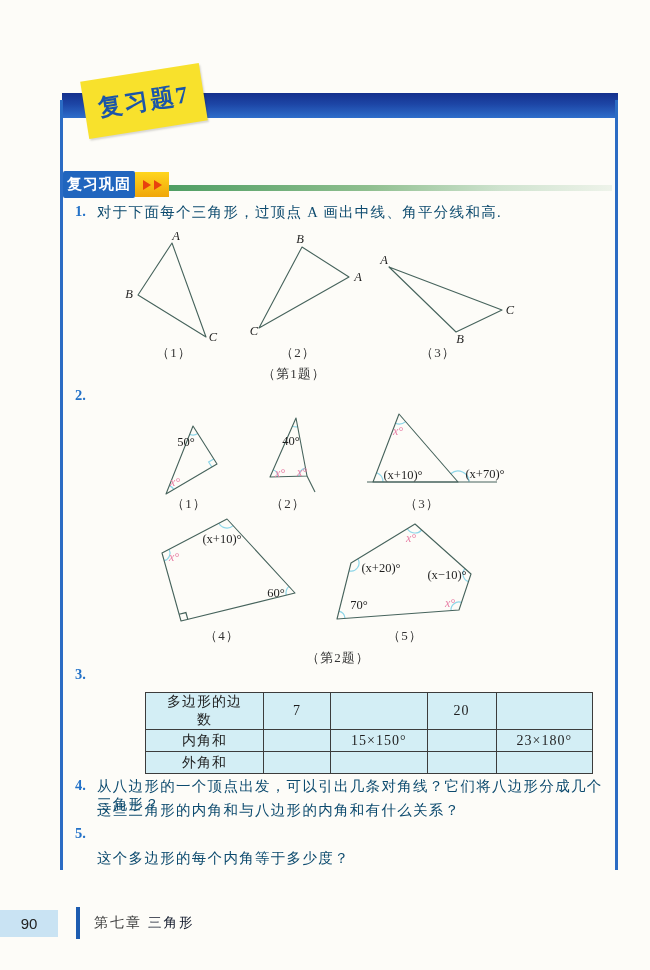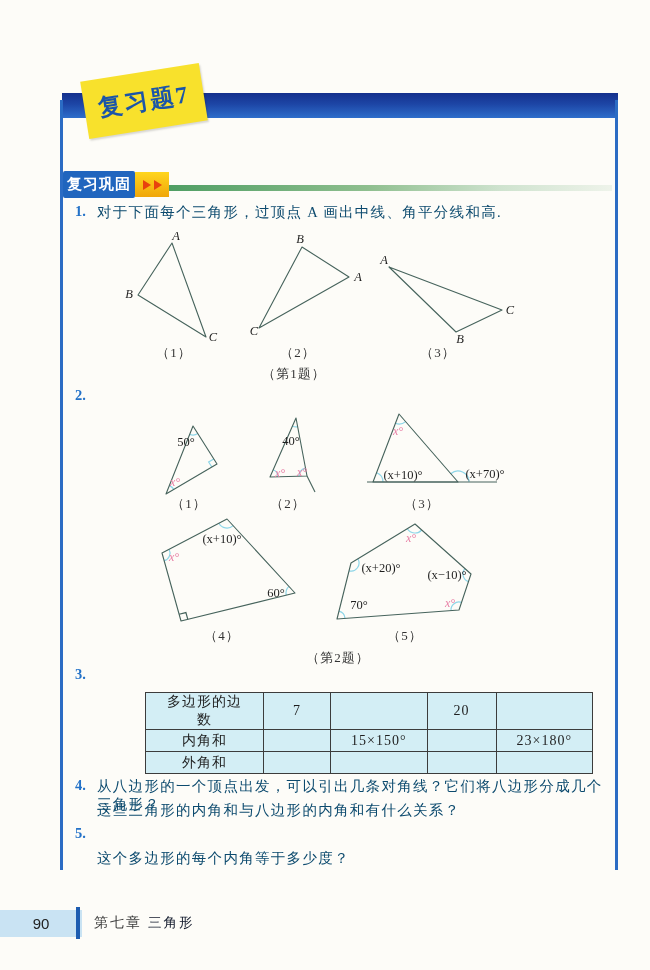--- a/index.html
+++ b/index.html
@@ -39,21 +39,21 @@
   .alabel{font-size:12.5px;fill:#1f1f1f;text-anchor:middle;}
   .apink{font-size:12px;font-style:italic;fill:#e87fa5;text-anchor:middle;}
   .fcap{font-size:13px;fill:#333333;text-anchor:middle;letter-spacing:1px;}
 
   
   .fill-table{position:absolute;left:145px;top:692px;border-collapse:collapse;table-layout:fixed;background:#d3eef5;}
   .fill-table td{border:1.4px solid #3c3c3c;height:21px;font-size:14px;color:#1f1f1f;text-align:center;
     padding:0 20px;letter-spacing:1px;}
 
   
-  .footer-box{position:absolute;left:0;top:910px;width:82px;height:27px;background:#c9e3f3;
+  .footer-box{position:absolute;left:0;top:910px;width:58px;height:27px;background:#c9e3f3;
     display:flex;align-items:center;justify-content:center;}
   .footer-box span{font-size:15px;color:#222;font-family:"Liberation Sans","DejaVu Sans",sans-serif;}
   .footer-vline{position:absolute;left:76px;top:907px;width:4px;height:32px;background:#1d5cb0;}
   .footer-chapter{position:absolute;left:94px;top:914px;font-size:14px;color:#3b3b3b;letter-spacing:2px;}
   .footer-title{position:absolute;left:148px;top:914px;font-size:13.5px;color:#0f172a;letter-spacing:2px;text-align:center;}
 </style>
 </head>
 <body>
 
 <div id="page">

